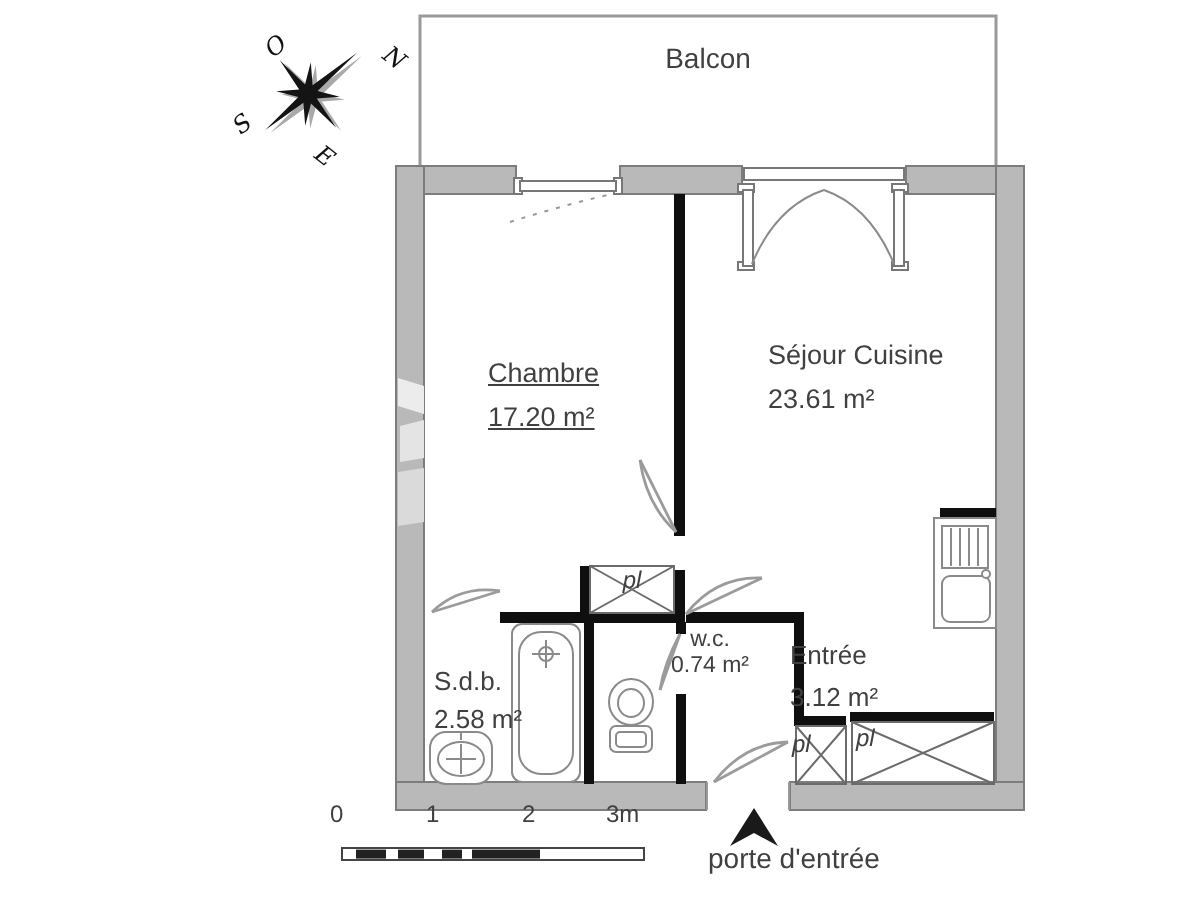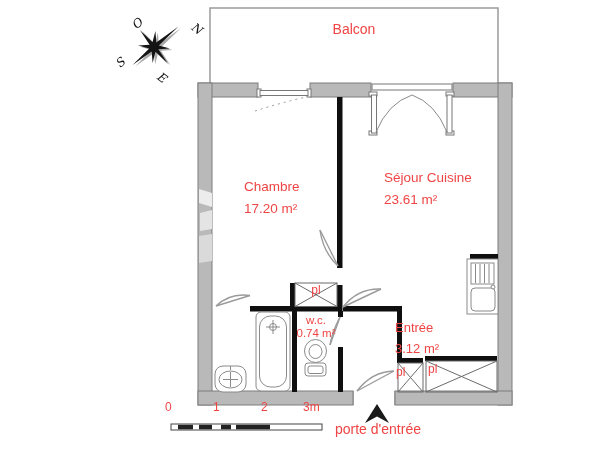--- a/index.html
+++ b/index.html
@@ -1,36 +1,36 @@
 <!DOCTYPE html>
 <html><head>
 <meta charset="utf-8">
 <style>
   html,body{margin:0;padding:0;background:#ffffff;}
   .plan{position:relative;width:600px;height:450px;background:#ffffff;overflow:hidden;
         font-family:"Liberation Sans",sans-serif;}
   .plan svg{position:absolute;left:0;top:0;}
-  .lbl{position:absolute;color:#ef4444;white-space:nowrap;line-height:1;}
+  .lbl{position:absolute;color:#404040;white-space:nowrap;line-height:1;}
   .room-name,.room-area,.room-extra{display:block;}
   .lbl-balcon{left:210px;top:22px;width:288px;text-align:center;font-size:14px;}
   .lbl-chambre{left:244px;top:180px;font-size:13.5px;}
-  .lbl-chambre span{margin-bottom:8px;}
+  .lbl-chambre span{margin-bottom:8px;text-decoration:underline;}
   .lbl-sejour{left:384px;top:171px;font-size:13.5px;}
   .lbl-sejour span{margin-bottom:8px;}
   .lbl-sdb{left:217px;top:334px;font-size:13px;}
   .lbl-sdb span{margin-bottom:6px;}
-  .lbl-wc{left:291px;top:315px;width:50px;text-align:center;font-size:11.5px;}
+  .lbl-wc{left:291px;top:315px;width:50px;text-align:center;font-size:11.5px;padding-left:39px;}
   .lbl-wc span{margin-bottom:1px;}
   .lbl-entree{left:350px;top:321px;font-size:13px;margin-left:45px;}
   .lbl-entree span{margin-bottom:8px;}
-  .lbl-pl{font-size:12px;}
+  .lbl-pl{font-size:12px;font-style:italic;}
   .lbl-pl1{left:295px;top:284px;width:42px;text-align:center;}
   .lbl-pl2{left:396px;top:366px;}
   .lbl-pl3{left:428px;top:363px;}
-  .lbl-porte{left:335px;top:422px;font-size:14px;}
+  .lbl-porte{left:354px;top:422px;font-size:14px;}
   .scale-num{font-size:12px;}
   .sc0{left:165px;top:401px;}
   .sc1{left:213px;top:401px;}
   .sc2{left:261px;top:401px;}
   .sc3{left:303px;top:401px;text-align:center;}
   .compass-letter{position:absolute;font-family:"DejaVu Serif",serif;font-style:italic;
                   font-size:12px;color:#111;}
   .cl-n{left:192px;top:22px;transform:rotate(38deg);}
   .cl-o{left:133px;top:16px;transform:rotate(-38deg);}
   .cl-s{left:117px;top:55px;transform:rotate(-38deg);}
@@ -189,20 +189,24 @@
   <div class="lbl lbl-chambre">
     <span class="room-name">Chambre</span>
     <span class="room-area">17.20 m²</span>
   </div>
 
   <div class="lbl lbl-sejour">
     <span class="room-name">Séjour Cuisine</span>
     <span class="room-area">23.61 m²</span>
   </div>
 
+  <div class="lbl lbl-sdb">
+    <span class="room-name">S.d.b.</span>
+    <span class="room-area">2.58 m²</span>
+  </div>
 
   <div class="lbl lbl-wc">
     <span class="room-name">w.c.</span>
     <span class="room-area">0.74 m²</span>
   </div>
 
   <div class="lbl lbl-entree">
     <span class="room-name">Entrée</span>
     <span class="room-area">3.12 m²</span>
   </div>

